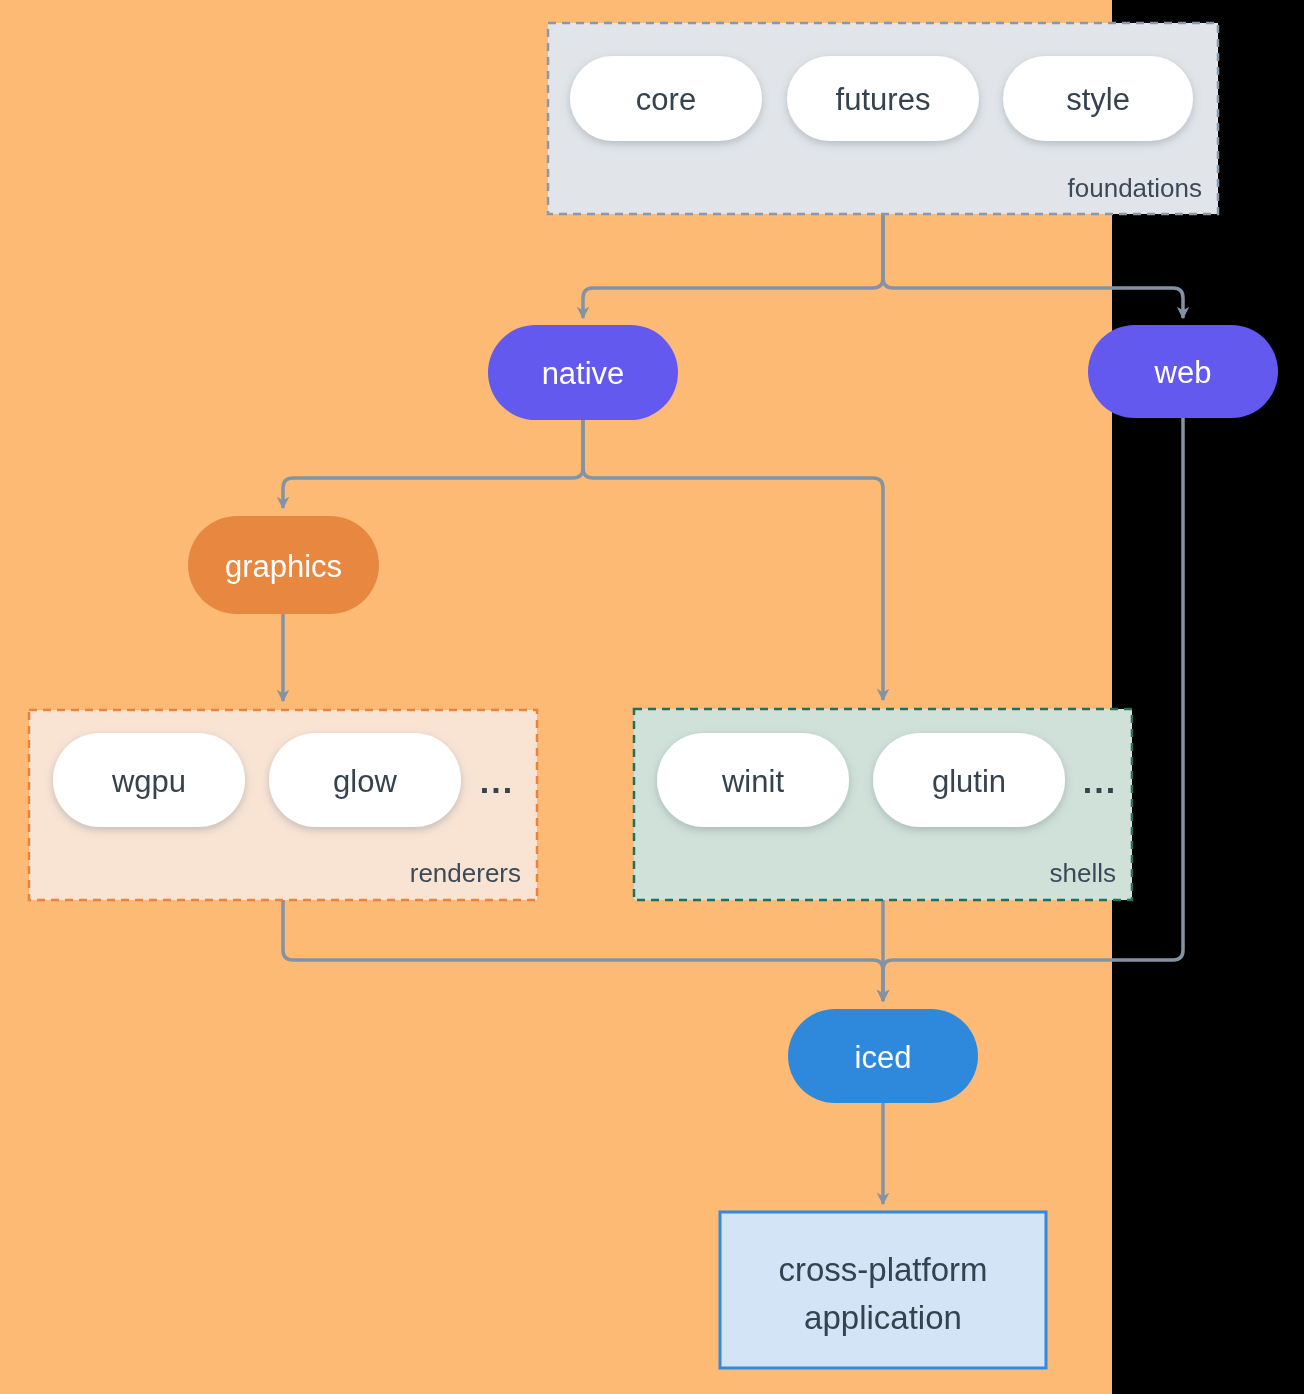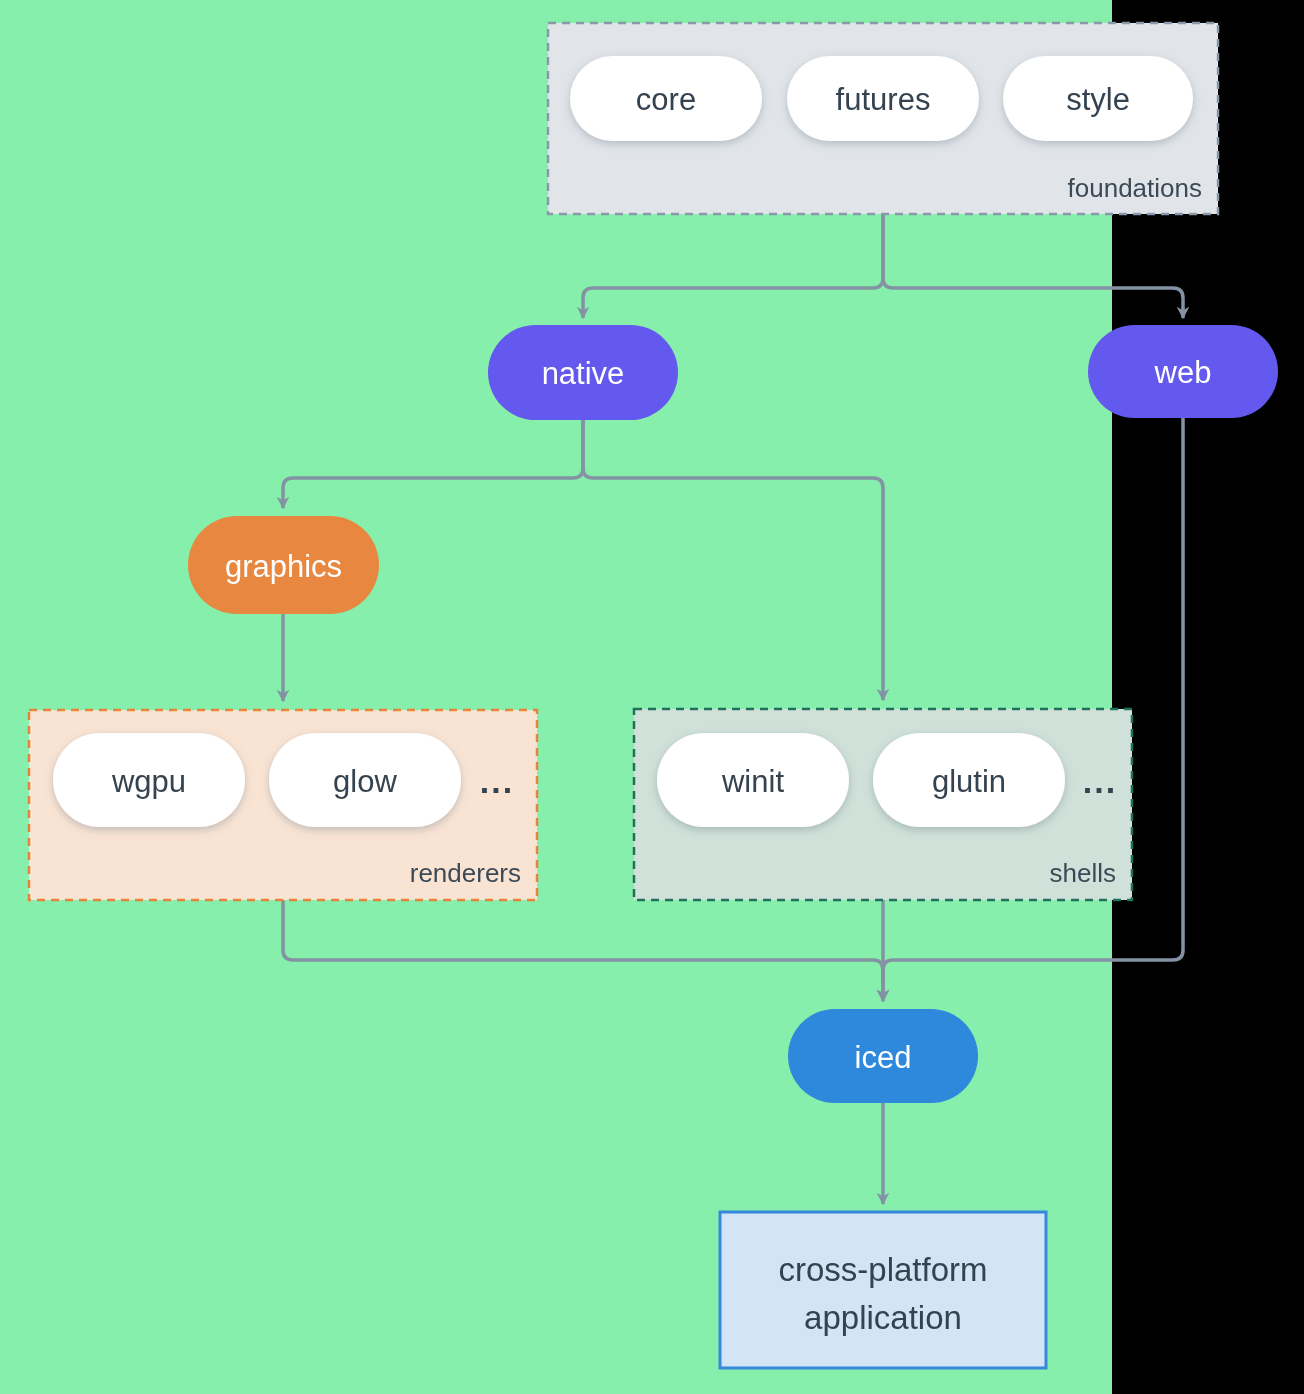--- a/index.html
+++ b/index.html
@@ -4,21 +4,21 @@
 <style>
   html, body {
     margin: 0;
     padding: 0;
     background: #000000;
   }
   .stage {
     position: relative;
     width: 1112px;
     height: 1394px;
-    background: #86efac;
+    background: #fdba74;
     font-family: "Liberation Sans", sans-serif;
   }
   svg { display: block; }
   .edge {
     fill: none;
     stroke: #8493a3;
     stroke-width: 3.5px;
   }
   .group-box { stroke-width: 2.5px; stroke-dasharray: 8 6; }
   .foundations-box { fill: #e1e5e9; stroke: #8a99a9; }

